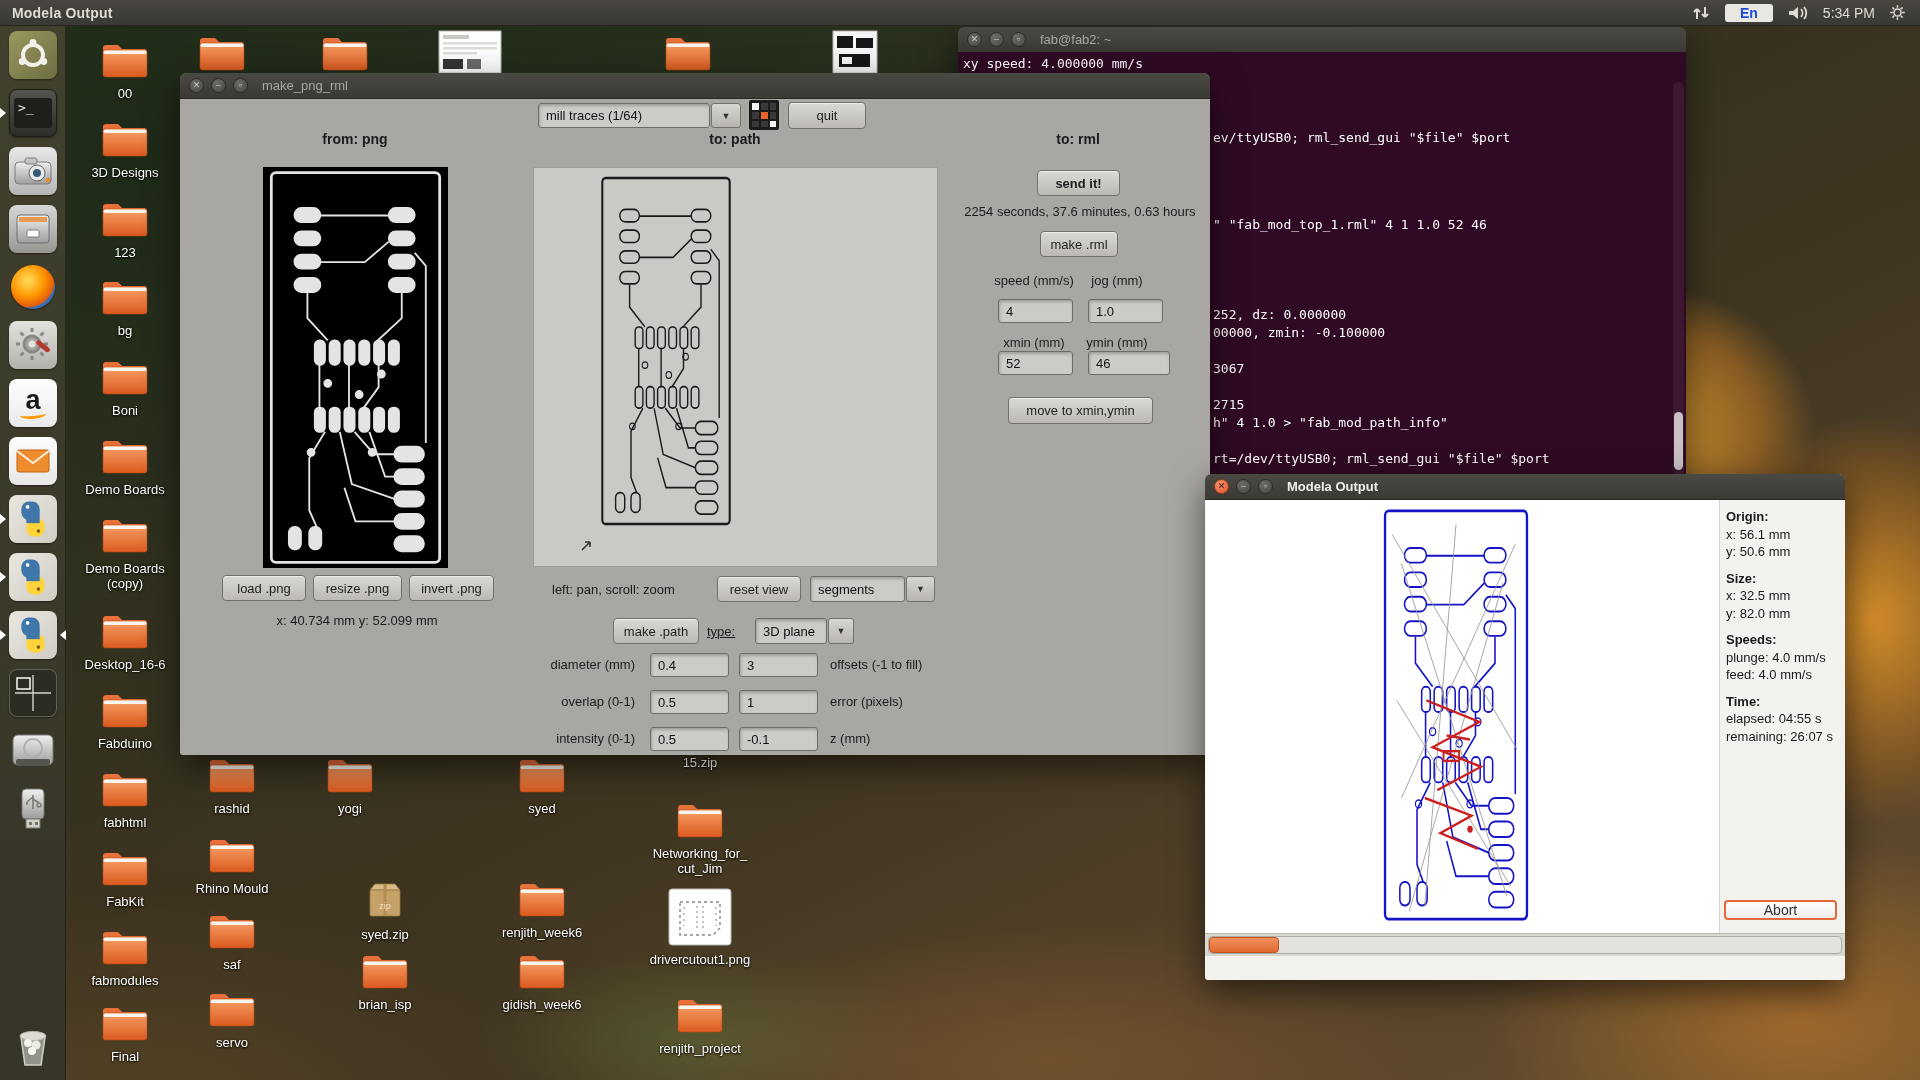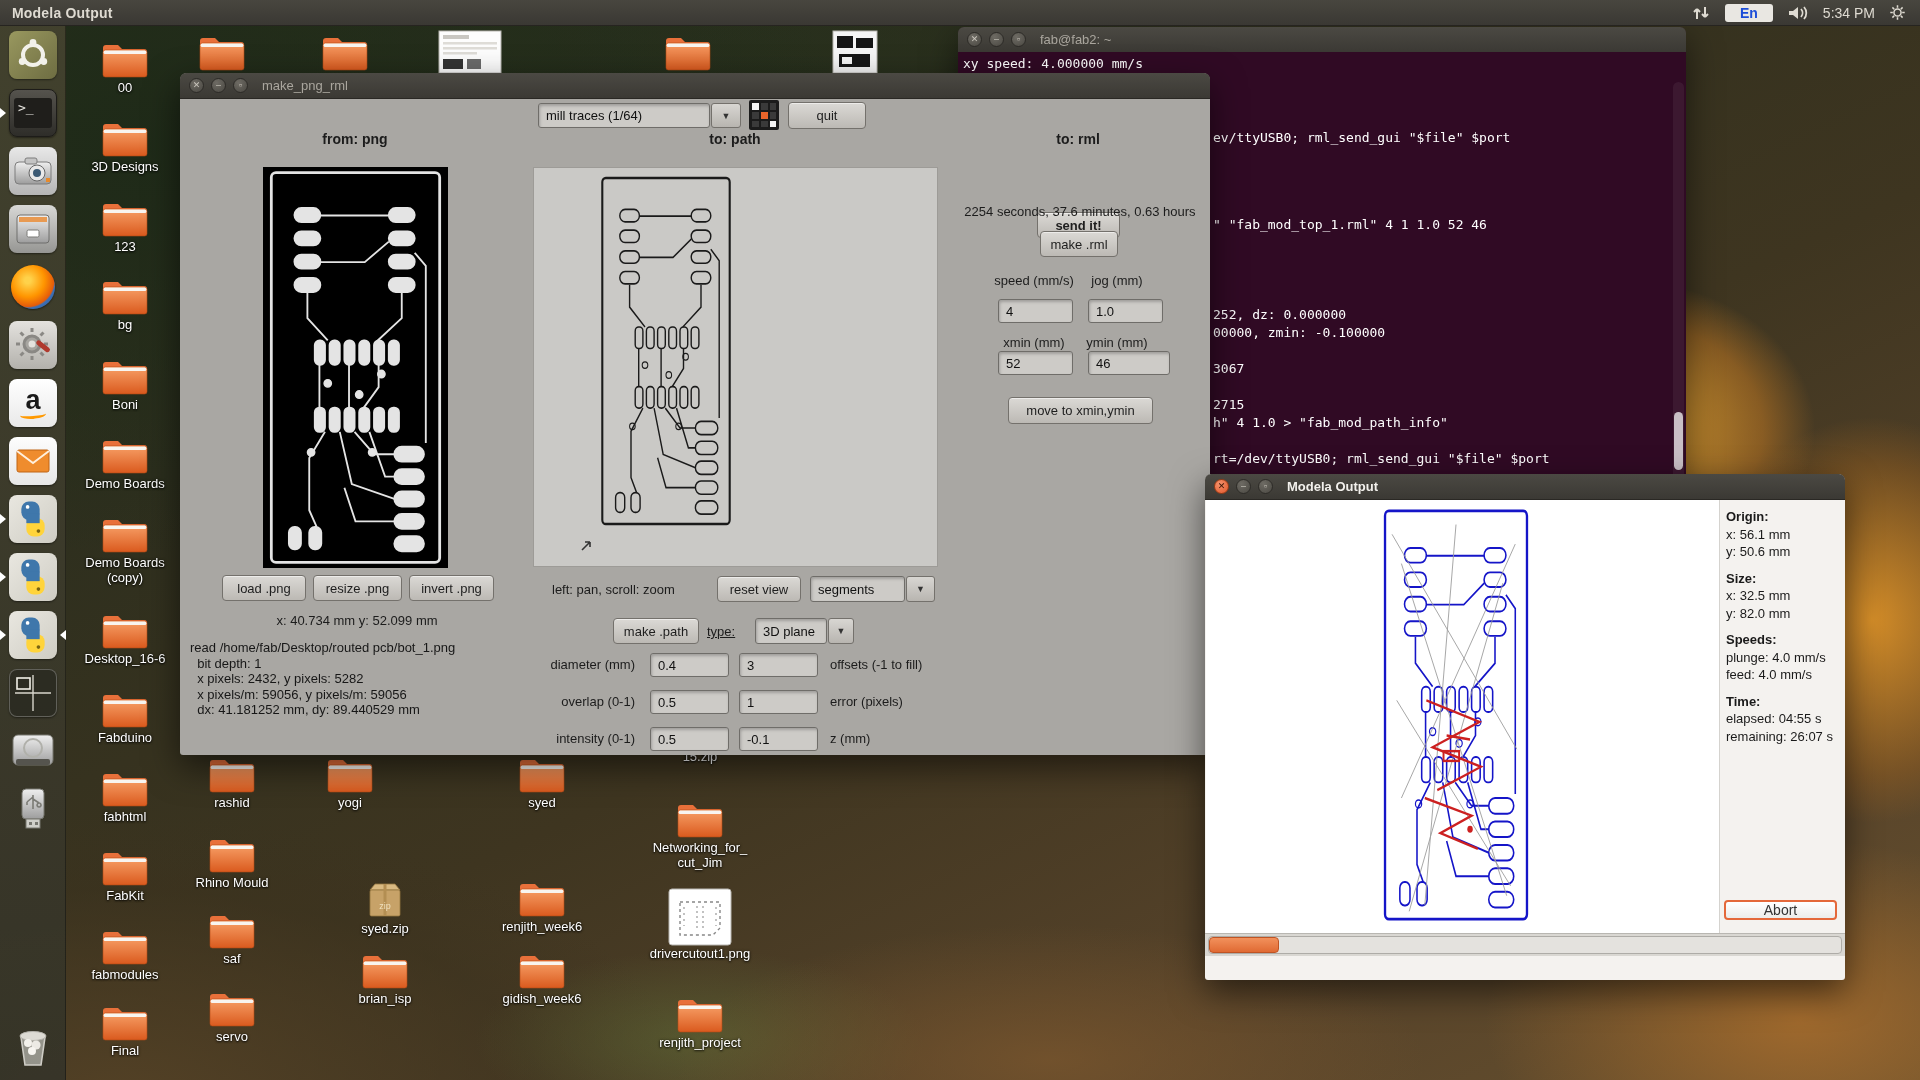--- a/index.html
+++ b/index.html
@@ -40,21 +40,21 @@
   .lchr-tile { width:48px; height:48px; border-radius:8px; position:relative; overflow:hidden;
     box-shadow:0 1px 2px rgba(0,0,0,.45); display:flex; align-items:center; justify-content:center; }
   .lchr-item.bottom { margin-top:auto; margin-bottom:4px; }
   .arrow-left { position:absolute; left:0; top:50%; transform:translateY(-50%);
     width:0; height:0; border-top:5px solid transparent; border-bottom:5px solid transparent; border-left:6px solid #fff; }
   .arrow-right { position:absolute; right:0; top:50%; transform:translateY(-50%);
     width:0; height:0; border-top:5px solid transparent; border-bottom:5px solid transparent; border-right:6px solid #fff; }
 
   
   .deskicon { position:absolute; width:120px; display:flex; flex-direction:column; align-items:center; z-index:5; }
-  .deskicon .dlabel { margin-top:1px; font-size:13px; color:#fff; text-align:center;
+  .deskicon .dlabel { margin-top:7px; font-size:13px; color:#fff; text-align:center;
     text-shadow:0 1px 2px rgba(0,0,0,.9), 0 0 3px rgba(0,0,0,.6); line-height:1.15; white-space:pre-line; max-width:118px; }
 
   
   .window { position:absolute; border-radius:7px 7px 3px 3px; box-shadow:0 12px 34px rgba(0,0,0,.55); }
   .titlebar { position:absolute; left:0; top:0; right:0; height:26px;
     background:linear-gradient(#4b4943,#3b3934); border-bottom:1px solid #2a2824;
     border-radius:6px 6px 0 0; display:flex; align-items:center; }
   .tb-btns { display:flex; gap:7px; margin-left:9px; }
   .tb-btn { width:15px; height:15px; border-radius:50%; background:radial-gradient(circle at 35% 30%, #6e6b64, #4a4842);
     border:1px solid #2d2b27; color:#c9c5bc; font-size:9px; line-height:13px; text-align:center; }
@@ -659,21 +659,20 @@
             <circle cx="128" cy="222" r="4"></circle>
             <circle cx="52" cy="306" r="4"></circle>
             <circle cx="118" cy="306" r="4"></circle>
           </g>
         </svg>
       </div>
     <div class="abs btn" style="left:42px;top:502px;width:84px;height:26px;">load .png</div>
     <div class="abs btn" style="left:133px;top:502px;width:89px;height:26px;">resize .png</div>
     <div class="abs btn" style="left:229px;top:502px;width:85px;height:26px;">invert .png</div>
     <div class="abs flabel" style="left:37px;top:540px;width:280px;text-align:center;">x: 40.734 mm  y: 52.099 mm</div>
-    <div class="abs info-block" id="png-info" style="left:10px;top:567px;"><div>read /home/fab/Desktop/routed pcb/bot_1.png</div><div>  bit depth: 1</div><div>  x pixels: 2432, y pixels: 5282</div><div>  x pixels/m: 59056, y pixels/m: 59056</div><div>  dx: 41.181252 mm, dy: 89.440529 mm</div></div>
 
     <div class="abs" id="path-canvas" style="left:353px;top:94px;width:405px;height:400px;">
       <div class="abs" id="path-board" style="left:62px;top:5px;width:140px;height:356px;">
           <svg viewBox="0 0 200 430" preserveAspectRatio="none">
     <g stroke="currentColor" fill="none" stroke-width="3">
               <rect x="9" y="6" width="182" height="418" rx="5"></rect>
             </g>
     <g stroke="currentColor" fill="none" stroke-width="2">
               <rect x="34" y="44" width="28" height="15" rx="7.5"></rect>
               <rect x="136" y="44" width="28" height="15" rx="7.5"></rect>
@@ -747,21 +746,21 @@
         <div class="flabel" style="position: absolute; left: 240px; top: 621px; width: 215px; text-align: right;">overlap (0-1)</div>
         <div class="tinput" style="position: absolute; left: 470px; top: 617px; width: 79px; height: 24px;">0.5</div>
         <div class="tinput" style="position: absolute; left: 559px; top: 617px; width: 79px; height: 24px;">1</div>
         <div class="flabel" style="position: absolute; left: 650px; top: 621px;">error (pixels)</div>
         <div class="flabel" style="position: absolute; left: 240px; top: 658px; width: 215px; text-align: right;">intensity (0-1)</div>
         <div class="tinput" style="position: absolute; left: 470px; top: 654px; width: 79px; height: 24px;">0.5</div>
         <div class="tinput" style="position: absolute; left: 559px; top: 654px; width: 79px; height: 24px;">-0.1</div>
         <div class="flabel" style="position: absolute; left: 650px; top: 658px;">z (mm)</div>
       </div>
 
-    <div class="abs btn" style="left:857px;top:97px;width:83px;height:26px;font-weight:bold;margin-top:42px;">send it!</div>
+    <div class="abs btn" style="left:857px;top:97px;width:83px;height:26px;font-weight:bold;">send it!</div>
     <div class="abs flabel" style="left:770px;top:131px;width:260px;text-align:center;">2254 seconds, 37.6 minutes, 0.63 hours</div>
     <div class="abs btn" style="left:860px;top:158px;width:78px;height:26px;">make .rml</div>
     <div class="abs flabel" style="left:784px;top:200px;width:140px;text-align:center;">speed (mm/s)</div>
     <div class="abs flabel" style="left:877px;top:200px;width:120px;text-align:center;">jog (mm)</div>
     <div class="abs tinput" style="left:818px;top:226px;width:75px;height:24px;">4</div>
     <div class="abs tinput" style="left:908px;top:226px;width:75px;height:24px;">1.0</div>
     <div class="abs flabel" style="left:784px;top:262px;width:140px;text-align:center;">xmin (mm)</div>
     <div class="abs flabel" style="left:877px;top:262px;width:120px;text-align:center;">ymin (mm)</div>
     <div class="abs tinput" style="left:818px;top:278px;width:75px;height:24px;">52</div>
     <div class="abs tinput" style="left:908px;top:278px;width:82px;height:24px;">46</div>

